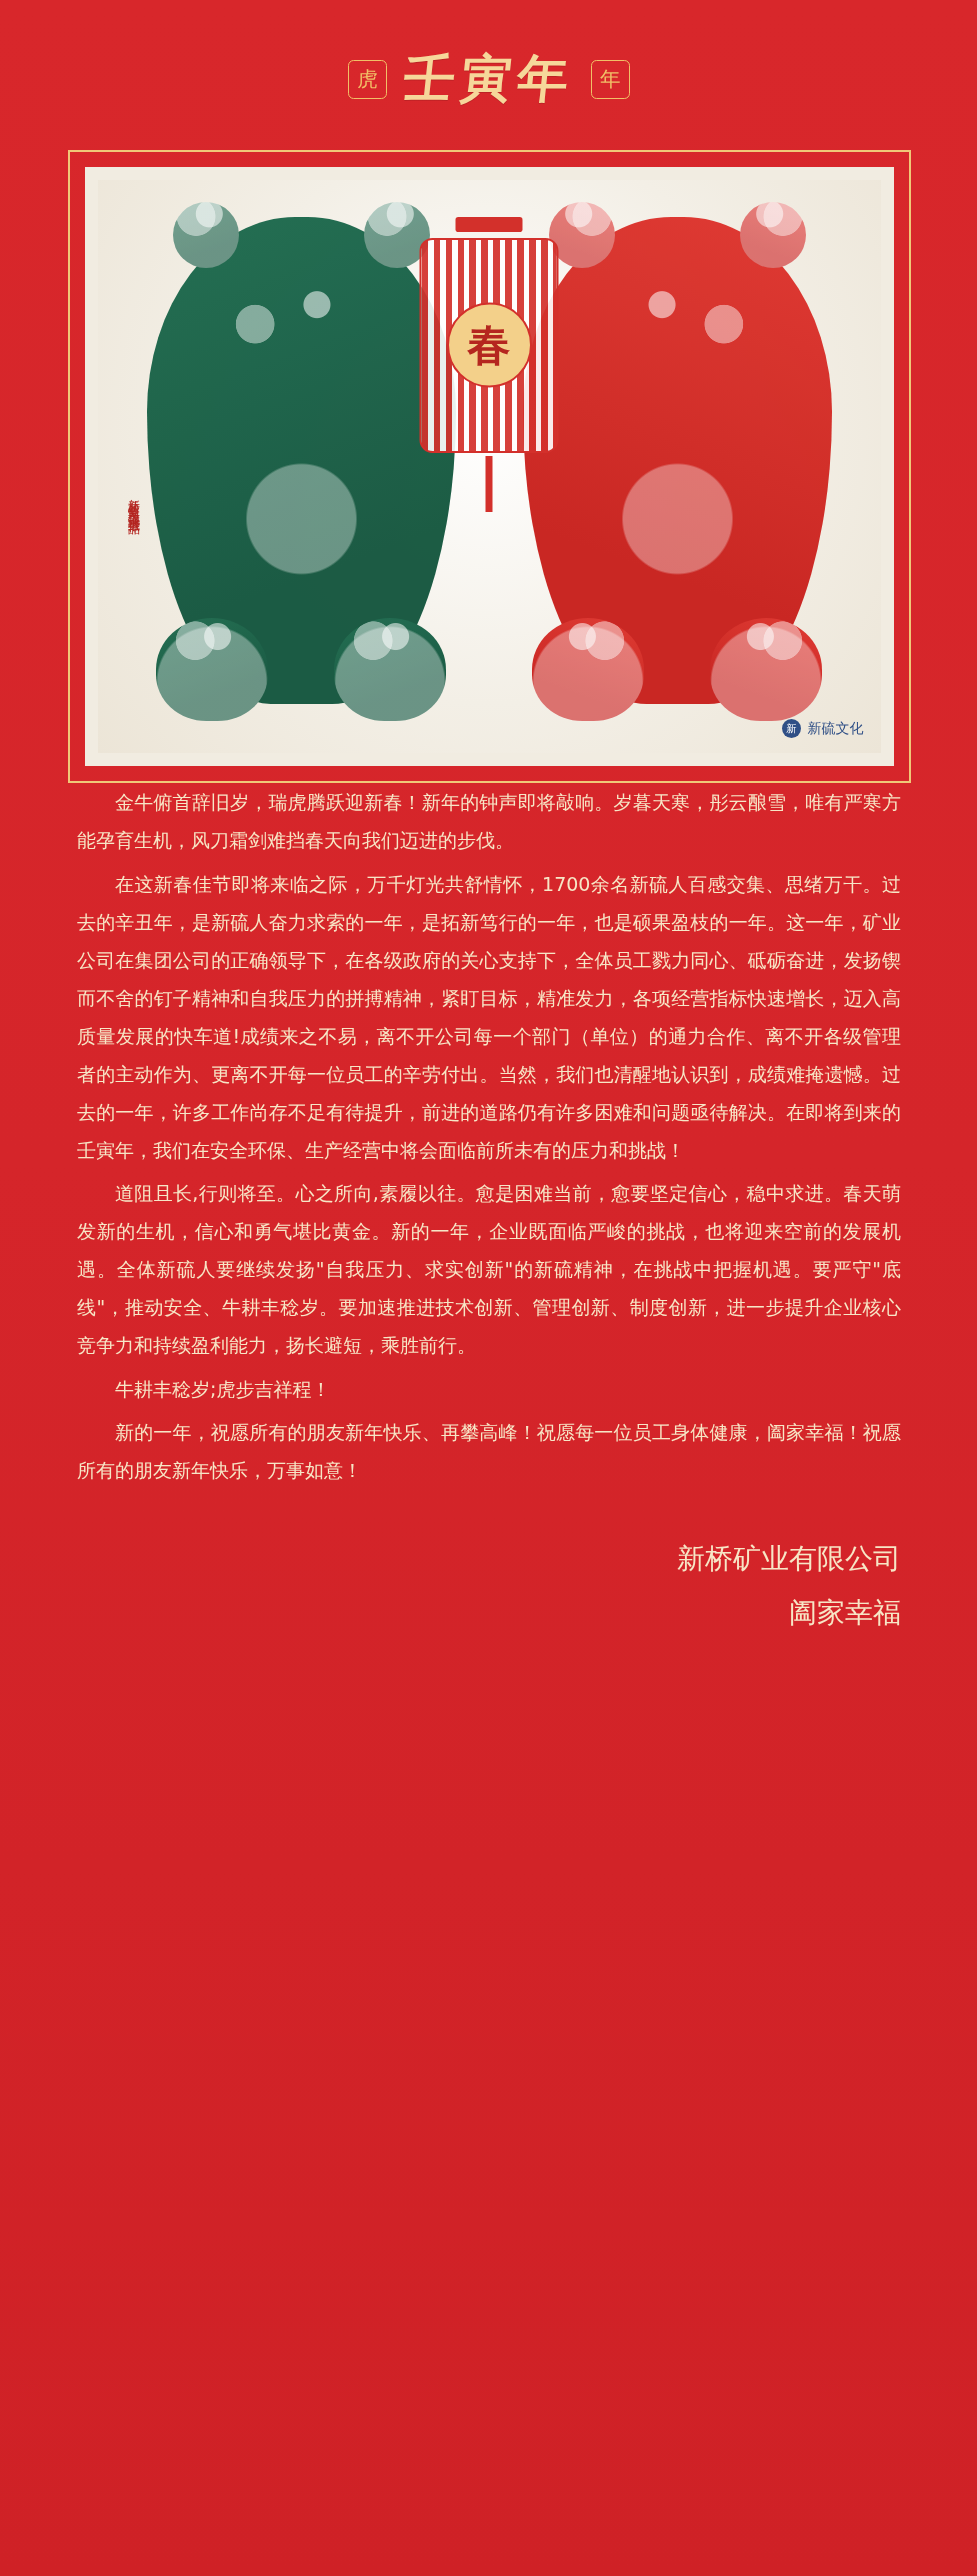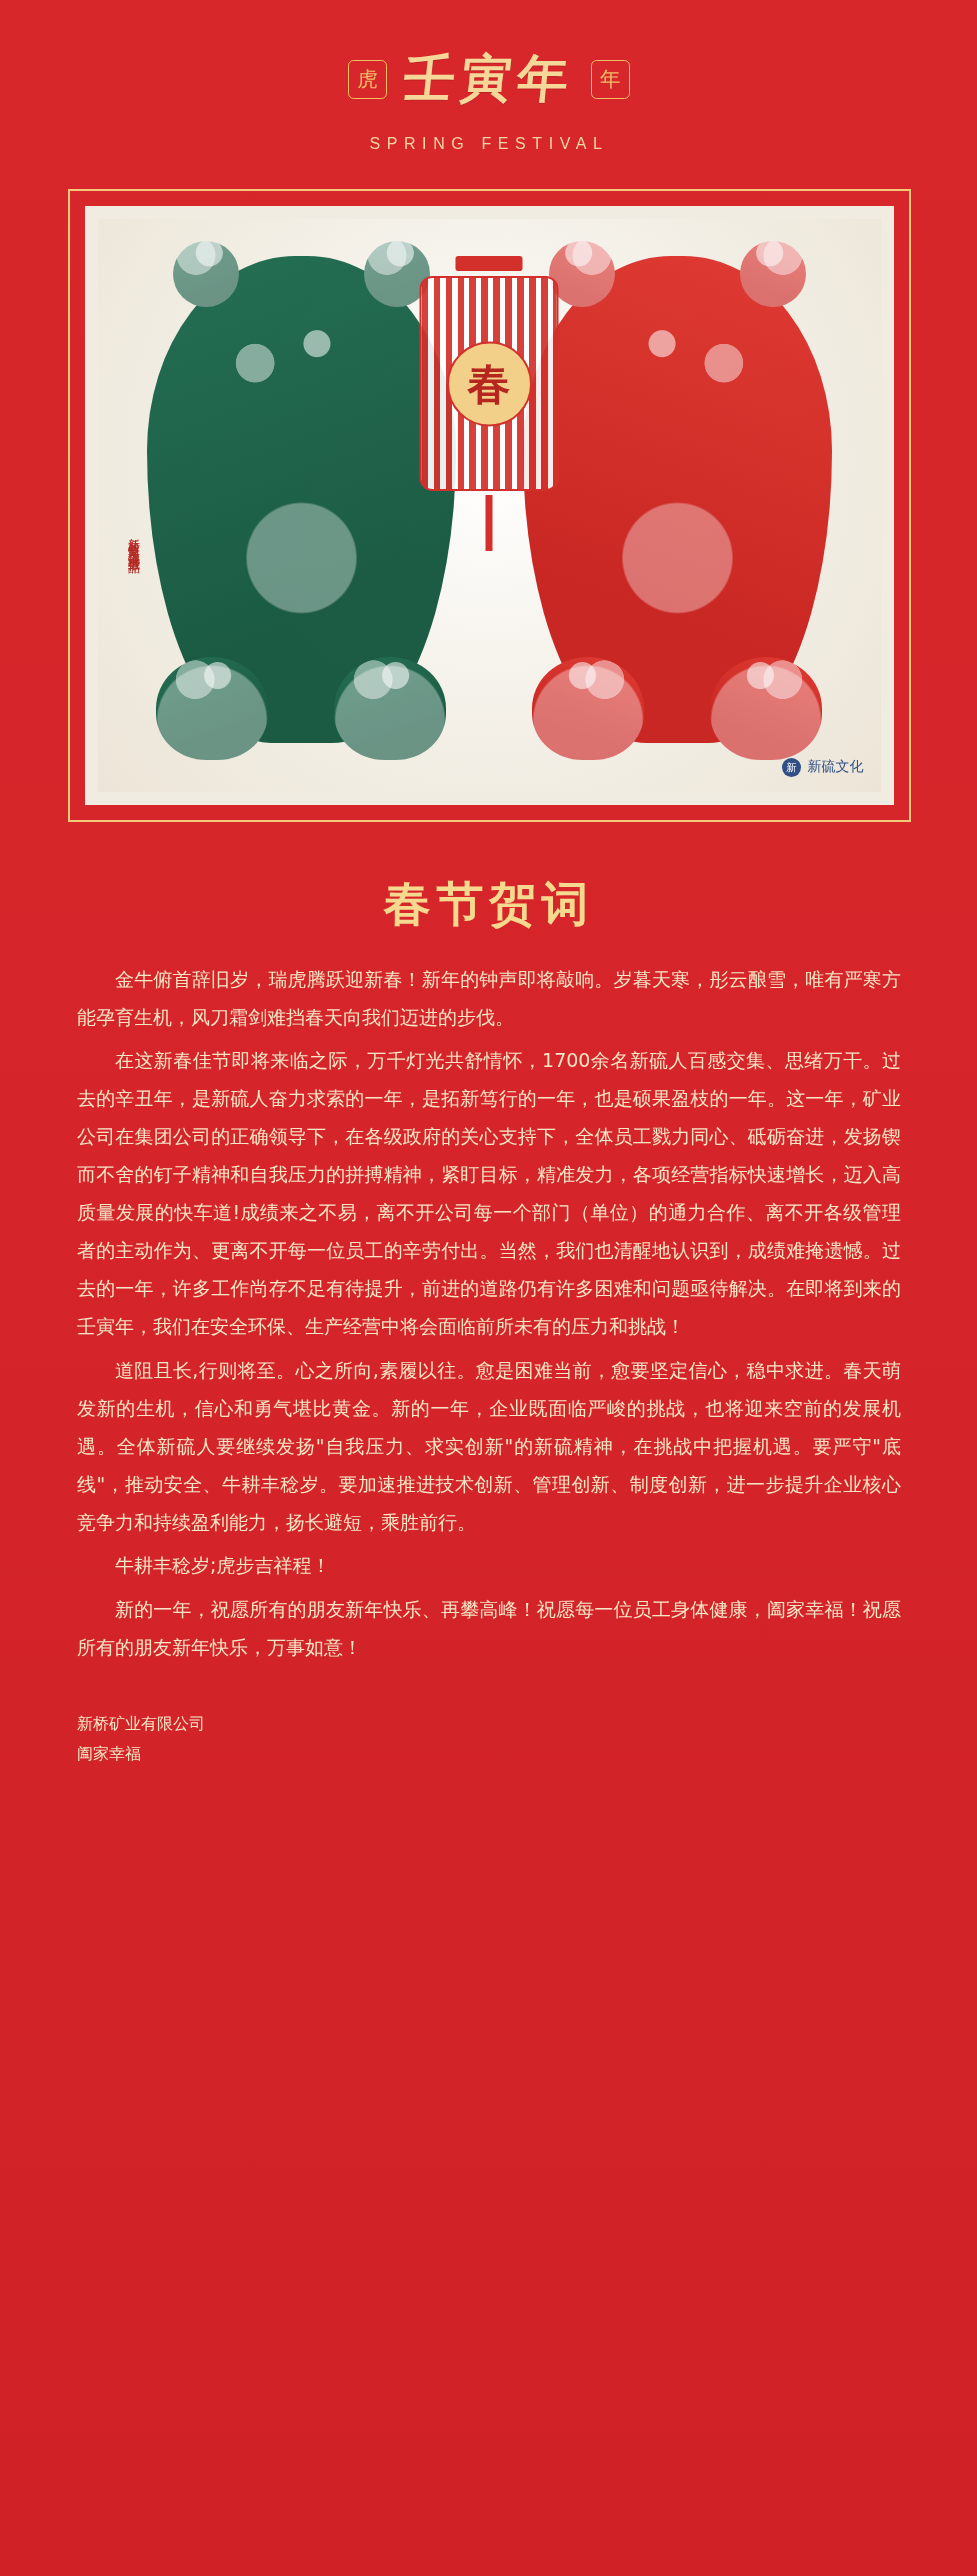--- a/index.html
+++ b/index.html
@@ -234,38 +234,37 @@
     text-align: justify;
     font-family: "DejaVu Sans", sans-serif;
   }
   .content p {
     margin: 0 0 5.6px 0;
     text-indent: 2em;
   }
   .signature {
     width: 824px;
     margin: 43px auto 0 auto;
-    text-align: left;
+    text-align: right;
     color: #f7e6c6;
-    font-size: 16px;
+    font-size: 28px;
     line-height: 1.9;
   }
 </style>
 </head>
 <body>
 
 <div class="page">
 
   <div class="header">
     <div class="logo-row">
       <div class="seal">虎</div>
       <div class="logo-main">壬寅年</div>
       <div class="seal">年</div>
     </div>
-    <div class="logo-sub">SPRING FESTIVAL</div>
   </div>
 
   <div class="frame">
     <div class="art">
       <div class="art-inner">
         <div class="tiger left">
           <span class="ear a"></span>
           <span class="ear b"></span>
           <span class="paw a"></span>
           <span class="paw b"></span>
@@ -285,21 +284,20 @@
         </div>
         <div class="art-caption">新桥矿业公司员工钱瑛剪纸作品</div>
         <div class="wechat-tag">
           <span class="badge">新</span>
           <span>新硫文化</span>
         </div>
       </div>
     </div>
   </div>
 
-  <div class="title">春节贺词</div>
 
   <div class="content">
     <p>金牛俯首辞旧岁，瑞虎腾跃迎新春！新年的钟声即将敲响。岁暮天寒，彤云酿雪，唯有严寒方能孕育生机，风刀霜剑难挡春天向我们迈进的步伐。</p>
     <p>在这新春佳节即将来临之际，万千灯光共舒情怀，1700余名新硫人百感交集、思绪万干。过去的辛丑年，是新硫人奋力求索的一年，是拓新笃行的一年，也是硕果盈枝的一年。这一年，矿业公司在集团公司的正确领导下，在各级政府的关心支持下，全体员工戮力同心、砥砺奋进，发扬锲而不舍的钉子精神和自我压力的拼搏精神，紧盯目标，精准发力，各项经营指标快速增长，迈入高质量发展的快车道!成绩来之不易，离不开公司每一个部门（单位）的通力合作、离不开各级管理者的主动作为、更离不开每一位员工的辛劳付出。当然，我们也清醒地认识到，成绩难掩遗憾。过去的一年，许多工作尚存不足有待提升，前进的道路仍有许多困难和问题亟待解决。在即将到来的壬寅年，我们在安全环保、生产经营中将会面临前所未有的压力和挑战！</p>
     <p>道阻且长,行则将至。心之所向,素履以往。愈是困难当前，愈要坚定信心，稳中求进。春天萌发新的生机，信心和勇气堪比黄金。新的一年，企业既面临严峻的挑战，也将迎来空前的发展机遇。全体新硫人要继续发扬"自我压力、求实创新"的新硫精神，在挑战中把握机遇。要严守"底线"，推动安全、牛耕丰稔岁。要加速推进技术创新、管理创新、制度创新，进一步提升企业核心竞争力和持续盈利能力，扬长避短，乘胜前行。</p>
     <p>牛耕丰稔岁;虎步吉祥程！</p>
     <p>新的一年，祝愿所有的朋友新年快乐、再攀高峰！祝愿每一位员工身体健康，阖家幸福！祝愿所有的朋友新年快乐，万事如意！</p>
   </div>
 
   <div class="signature">

